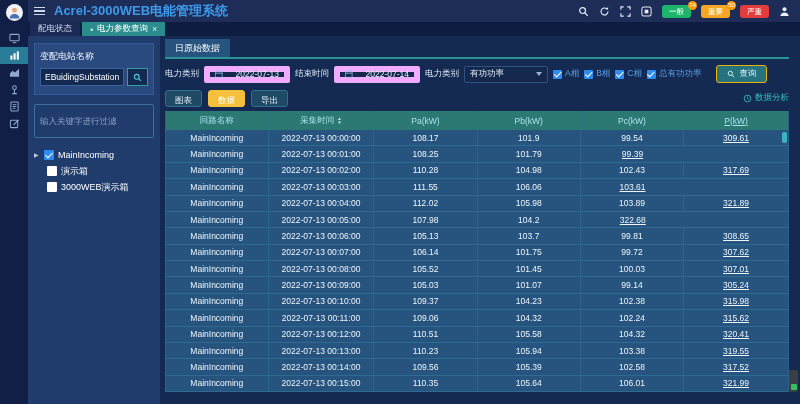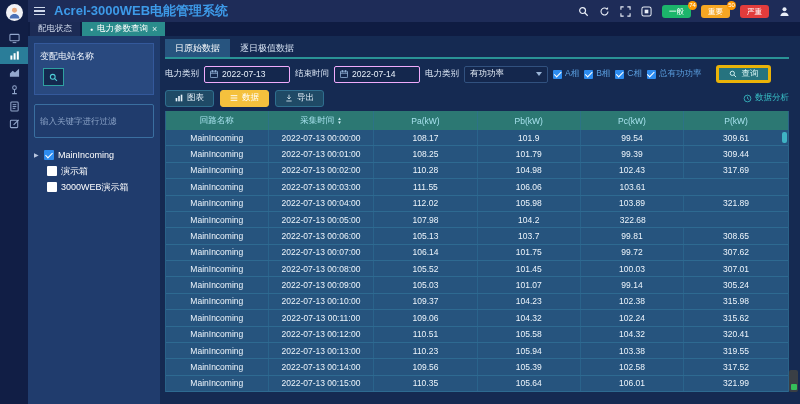--- a/index.html
+++ b/index.html
@@ -57,39 +57,39 @@
   .tree-label { font-size:9px; color:#fff; white-space:nowrap; }
 
   
   .content { flex:1; display:flex; flex-direction:column; min-width:0; padding:3px 11px 0 5px; }
   .content-tabs { display:flex; height:20px; border-bottom:2px solid #2a9396; flex:none; }
   .ctab { padding:0 10px; display:flex; align-items:center; font-size:9px; color:#d6e2f2; cursor:pointer; }
   .ctab.active { background:#27547f; color:#fff; }
 
   .filter-row { display:flex; align-items:center; height:22px; gap:5px; margin-top:4px; font-size:8.5px; color:#dbe6f5; flex:none; white-space:nowrap; }
   .f-label { flex:none; }
-  .date-input { width:86px; height:17px; background:#14274d; border:1px solid #f0abfc; border-radius:2px; color:#e8f0fa; display:flex; align-items:center; padding:0 5px; gap:4px; cursor:pointer; flex:none; }
+  .date-input { width:86px; height:17px; background:#14274d; border:6px solid #f0abfc; border-radius:2px; color:#e8f0fa; display:flex; align-items:center; padding:0 5px; gap:13px; cursor:pointer; flex:none; }
   .select-input { width:84px; height:17px; background:#14274d; border:1px solid #31517f; border-radius:2px; color:#e8f0fa; display:flex; align-items:center; justify-content:space-between; padding:0 5px; cursor:pointer; flex:none; }
   .chevron { width:0; height:0; border-left:3px solid transparent; border-right:3px solid transparent; border-top:4px solid #9ab4d6; }
   .phase { display:flex; align-items:center; gap:3px; color:#5b9fe0; cursor:pointer; flex:none; }
   .phase .cb { width:9px; height:9px; }
   .phase .cb.on::after { left:2.5px; top:0px; width:2.5px; height:5.5px; }
-  .query-btn { height:18px; padding:0 10px; background:#26737f; border:3px solid #eab308; border-radius:3px; color:#d8f4f4; display:flex; align-items:center; gap:4px; font-size:8.5px; margin-left:10px; cursor:pointer; flex:none; }
+  .query-btn { height:18px; padding:0 10px; background:#26737f; border:1px solid #eab308; border-radius:3px; color:#d8f4f4; display:flex; align-items:center; gap:4px; font-size:8.5px; margin-left:10px; cursor:pointer; flex:none; }
 
   .toolbar-row { display:flex; align-items:center; height:22px; gap:6px; margin:2px 0; flex:none; }
-  .tb-btn { height:17px; padding:0 9px; border-radius:3px; font-size:8.5px; display:flex; align-items:center; gap:4px; cursor:pointer; }
+  .tb-btn { height:17px; padding:0 9px; border-radius:3px; font-size:8.5px; display:flex; align-items:center; gap:4px; cursor:pointer;flex-direction:column; }
   .tb-dark { background:#1f4a66; border:1px solid #2f6f8f; color:#e8f2fa; }
   .tb-yellow { background:#f5c13d; border:1px solid #f5c13d; color:#fff; }
   .analysis { margin-left:auto; color:#38bfc6; font-size:8.5px; display:flex; align-items:center; gap:3px; cursor:pointer; }
 
   
   .table { flex:1; display:flex; flex-direction:column; margin-bottom:12px; position:relative; border-left:1px solid #2a6288; border-right:1px solid #2a6288; min-height:0; }
   .thead { display:flex; background:#2c7873; height:19px; align-items:center; font-size:8.5px; color:#a8e2ee; flex:none; }
   .th, .td { display:flex; align-items:center; justify-content:center; height:100%; border-right:1px solid rgba(46,111,150,.55); overflow:hidden; }
-  .th:last-child, .td:last-child { border-right:none; }
+  .th:last-child, .td:last-child { border-right:none;text-decoration:underline; }
   .c0 { width:16.5%; } .c1 { width:17%; } .c2 { width:16.6%; } .c3 { width:16.6%; } .c4 { width:16.6%; } .c5 { width:16.7%; }
   .tbody { flex:1; display:flex; flex-direction:column; min-height:0; }
   .trow { flex:1; display:flex; align-items:stretch; background:#26547e; border-bottom:1px solid #2e6a91; font-size:8.5px; color:#eef5fc; cursor:pointer; }
   .sort { display:flex; flex-direction:column; margin-left:3px; line-height:3.5px; font-size:4.5px; color:#cdeef5; }
   .vthumb { position:absolute; right:1px; top:21px; width:5px; height:11px; background:#3fb3c4; border-radius:2px; }
 
   
   .floating { position:absolute; right:2px; bottom:12px; width:9px; height:22px; background:#3a3f45; border-radius:2px; overflow:hidden; }
   .floating i { position:absolute; left:1.5px; bottom:2px; width:6px; height:6px; background:#35c05a; border-radius:1px; }
 </style>
@@ -196,20 +196,21 @@
         <span class="ptab-close">×</span>
       </div>
     </div>
 
     <div class="body-row">
 
       <div class="left-panel">
         <div class="station-box">
           <div class="station-label">变配电站名称</div>
           <div class="station-row">
+            <input class="station-input" value="EBuidingSubstation" style="">
             <div class="station-search-btn">
               <svg width="9" height="9" viewBox="0 0 12 12">
                   <circle cx="5" cy="5" r="3.2" fill="none" stroke="currentColor" stroke-width="1.4"></circle>
                   <path d="M7.6 7.6l3 3" stroke="currentColor" stroke-width="1.4"></path>
                 </svg>
             </div>
           </div>
         </div>
         <input class="filter-input" placeholder="输入关键字进行过滤" style="">
         <div class="tree">
@@ -227,23 +228,20 @@
             <span class="tree-label">3000WEB演示箱</span>
           </div>
         </div>
       </div>
 
       <div class="content">
 
         <div class="content-tabs">
           <div class="ctab active">
             <span>日原始数据</span>
-          </div>
-          <div class="ctab">
-            <span>逐日极值数据</span>
           </div>
         </div>
 
         <div class="filter-row">
           <span class="f-label">电力类别</span>
           <div class="date-input">
             <svg width="8" height="8" viewBox="0 0 10 10">
                 <rect x="0.5" y="1.5" width="9" height="8" rx="1" fill="none" stroke="#9fc2e8"></rect>
                 <path d="M3 0v3M7 0v3M0.5 4h9" stroke="#9fc2e8"></path>
               </svg>
@@ -353,21 +351,20 @@
                 <div class="td c4">99.54</div>
                 <div class="td c5">309.61</div>
               </div>
 
               <div class="trow">
                 <div class="td c0">MainIncoming</div>
                 <div class="td c1">2022-07-13 00:01:00</div>
                 <div class="td c2">108.25</div>
                 <div class="td c3">101.79</div>
                 <div class="td c4">99.39</div>
-                <div class="td c5">309.44</div>
               </div>
 
               <div class="trow">
                 <div class="td c0">MainIncoming</div>
                 <div class="td c1">2022-07-13 00:02:00</div>
                 <div class="td c2">110.28</div>
                 <div class="td c3">104.98</div>
                 <div class="td c4">102.43</div>
                 <div class="td c5">317.69</div>
               </div>

